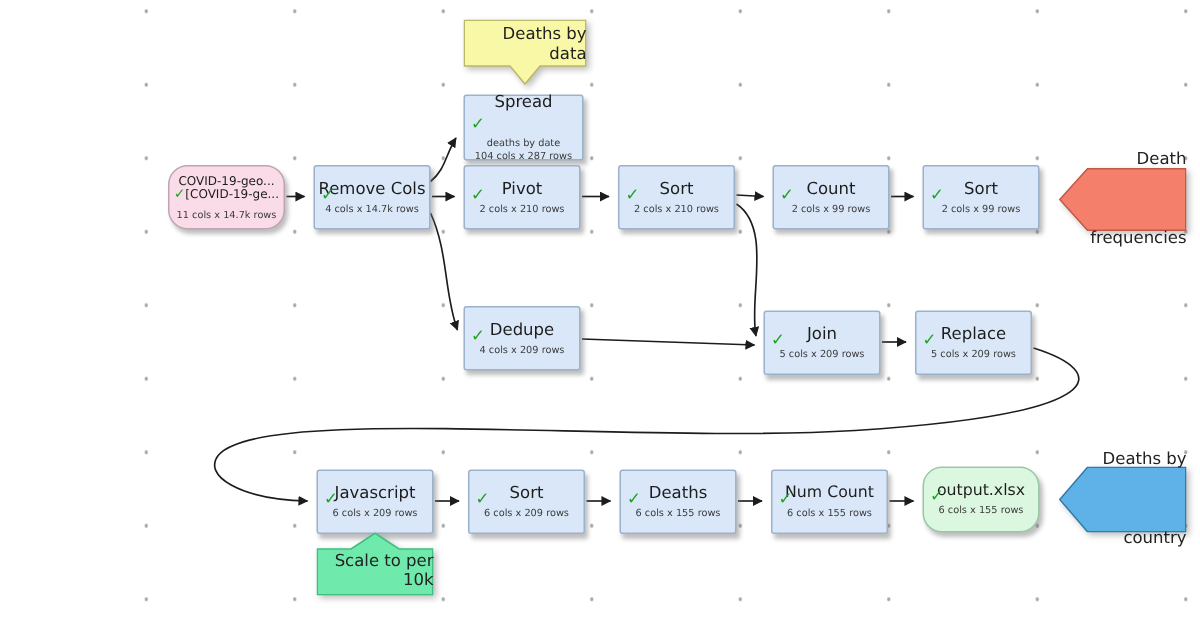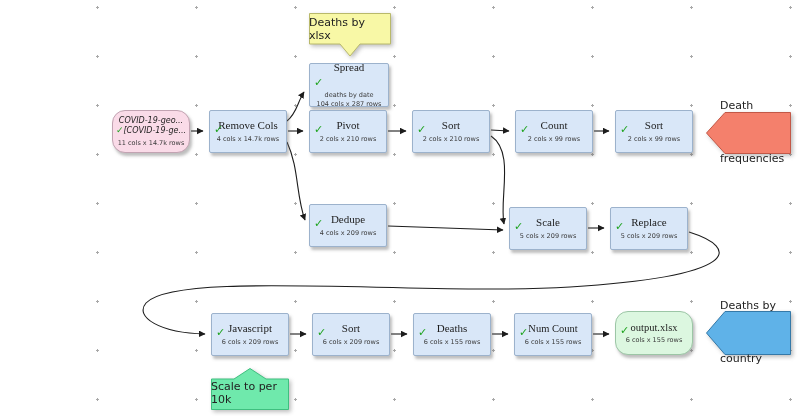--- a/index.html
+++ b/index.html
@@ -10,37 +10,37 @@
     font-family:"DejaVu Sans","Liberation Sans",sans-serif;
     overflow:hidden;
   }
   .wires{position:absolute;left:0;top:0;}
   .node{
     position:absolute;background:#d9e7f8;border:1px solid #9cb2cc;border-radius:2px;
     box-shadow:2px 3px 3px rgba(110,110,110,.45);
     display:flex;flex-direction:column;align-items:center;justify-content:center;
     text-align:center;box-sizing:border-box;padding:2px 4px;
   }
-  .node .title{font-size:11px;color:#1d1d1d;line-height:1.05;white-space:nowrap;font-family:Liberation Serif, serif;}
+  .node .title{font-size:11px;color:#1d1d1d;line-height:1.05;white-space:nowrap;}
   .node .sub{font-size:6.5px;color:#3a3a3a;margin-top:18px;white-space:nowrap;}
   .node .stats{font-size:6.5px;color:#3a3a3a;margin-top:3px;white-space:nowrap;}
   .check{
     position:absolute;left:4px;top:50%;transform:translateY(-72%);
     color:#1ea31e;font-size:11px;font-weight:bold;line-height:1;
   }
   .file{border-radius:13px;}
   .file.src{background:#fadbe8;border-color:#c2a3b2;}
   .file.out{background:#dcf7e0;border-color:#9cc6a6;}
-  .file .fline{font-size:8px;color:#1d1d1d;line-height:1.2;white-space:nowrap;font-style:italic;}
+  .file .fline{font-size:8px;color:#1d1d1d;line-height:1.2;white-space:nowrap;}
   .file .fline .inlinecheck{color:#1ea31e;font-weight:bold;font-size:9px;}
   .shape{position:absolute;}
   .shape svg{display:block;filter:drop-shadow(2px 2.5px 2px rgba(110,110,110,.45));}
   .shape .lbl{
     position:absolute;inset:0;display:flex;flex-direction:column;
-    align-items:flex-start;justify-content:center;text-align:center;
+    align-items:flex-end;justify-content:center;text-align:center;
     font-size:11px;color:#222;line-height:1.18;
   }
   .lbl.pad-r{padding-right:16px;}
   .lbl.pad-l{padding-left:14px;gap:40px;}
   .lbl.pad-b{padding-bottom:11px;}
   .lbl.pad-t{padding-top:9px;}
 </style>
 </head>
 <body>
 
@@ -83,21 +83,21 @@
     <div class="title">Remove Cols</div>
     <div class="stats">4 cols x 14.7k rows</div>
   </div>
 
   <div class="shape" style="left:309px;top:13px;width:82px;height:44px">
     <svg width="82" height="44">
         <polygon points="0.5,0.5 81.5,0.5 81.5,31 51,31 41,43 31,31 0.5,31" fill="#f8f8a6" stroke="#b9b96b"></polygon>
       </svg>
     <div class="lbl pad-b">
       <span>Deaths by</span>
-      <span>xlsx</span>
+      <span>data</span>
     </div>
   </div>
 
   <div class="node" style="left:309px;top:63px;width:80px;height:44px">
     <span class="check">✓</span>
     <div class="title">Spread</div>
     <div class="sub">deaths by date</div>
     <div class="stats" style="margin-top:1px">104 cols x 287 rows</div>
   </div>
 
@@ -136,21 +136,21 @@
   </div>
 
   <div class="node" style="left:309px;top:204px;width:78px;height:43px">
     <span class="check">✓</span>
     <div class="title">Dedupe</div>
     <div class="stats">4 cols x 209 rows</div>
   </div>
 
   <div class="node" style="left:509px;top:207px;width:78px;height:43px">
     <span class="check">✓</span>
-    <div class="title">Scale</div>
+    <div class="title">Join</div>
     <div class="stats">5 cols x 209 rows</div>
   </div>
 
   <div class="node" style="left:610px;top:207px;width:78px;height:43px">
     <span class="check">✓</span>
     <div class="title">Replace</div>
     <div class="stats">5 cols x 209 rows</div>
   </div>
 
   <div class="node" style="left:211px;top:313px;width:78px;height:43px">
@@ -186,21 +186,21 @@
   <div class="shape" style="left:706px;top:311px;width:85px;height:44px">
     <svg width="85" height="44">
         <polygon points="84.5,0.5 19,0.5 0.5,22 19,43.5 84.5,43.5" fill="#5fb2e8" stroke="#3579a8"></polygon>
       </svg>
     <div class="lbl pad-l">
       <span>Deaths by</span>
       <span>country</span>
     </div>
   </div>
 
-  <div class="shape" style="left:211px;top:368px;width:78px;height:42px">
+  <div class="shape" style="left:211px;top:355px;width:78px;height:42px">
     <svg width="78" height="42">
         <polygon points="0.5,41.5 0.5,11 23,11 39,0.5 55,11 77.5,11 77.5,41.5" fill="#6fe9ac" stroke="#3fbf7f"></polygon>
       </svg>
     <div class="lbl pad-t">
       <span>Scale to per</span>
       <span>10k</span>
     </div>
   </div>
 
 </div>

